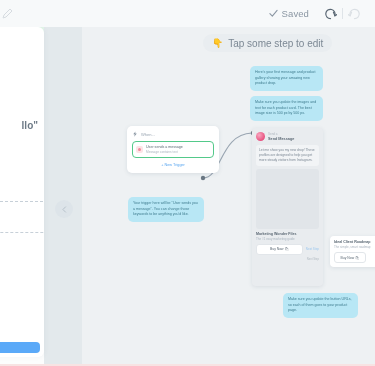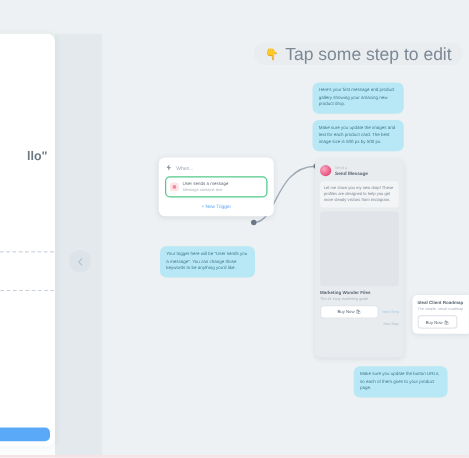--- a/index.html
+++ b/index.html
@@ -70,21 +70,21 @@
 
   
   .hint-pill {
     position: absolute; top: 34px; left: 203px;
     height: 18px; padding: 0 9px;
     background: #e9edf0; border-radius: 9px;
     display: flex; align-items: center; gap: 5px;
     z-index: 30;
   }
   .hint-emoji { font-size: 9px; line-height: 1; }
-  .hint-text { font-size: 14px; color: #7c8894; white-space: nowrap; }
+  .hint-text { font-size: 10px; color: #7c8894; white-space: nowrap; }
 
   
   .note {
     position: absolute;
     background: #b8e7f5;
     border-radius: 5px;
     padding: 4px 5px;
     font-size: 3.6px; line-height: 1.55;
     color: #3f7c8f;
     z-index: 20;
@@ -256,15 +256,43 @@
   <div class="note note-a">Here's your first message and product gallery showing your amazing new product drop.</div>
   <div class="note note-b">Make sure you update the images and text for each product card. The best image size is 500 px by 500 px.</div>
   <div class="note note-c">Your trigger here will be "User sends you a message". You can change those keywords to be anything you'd like.</div>
   <div class="note note-d">Make sure you update the button URLs, so each of them goes to your product page.</div>
 
   <div class="hint-pill">
     <span class="hint-emoji">👇</span>
     <span class="hint-text">Tap some step to edit</span>
   </div>
 
+  <div class="toolbar">
+    <svg class="tb-pencil" viewBox="0 0 12 12">
+      <path d="M1 11l1-3 6-6 2 2-6 6z" fill="none" stroke="#9aa6b2" stroke-width="1"></path>
+    </svg>
+
+    <div class="saved-group">
+      <svg class="saved-check" viewBox="0 0 10 10">
+        <path d="M1 5.2 3.7 8 9 1.6" fill="none" stroke="#8b97a3" stroke-width="1.2" stroke-linecap="round" stroke-linejoin="round"></path>
+      </svg>
+      <span class="saved-text">Saved</span>
+    </div>
+
+    <div class="icon-btn">
+      <svg viewBox="0 0 14 14">
+        <path d="M11.5 9.5A5 5 0 1 0 7 12.5" fill="none" stroke="#5b6874" stroke-width="1.3" stroke-linecap="round"></path>
+        <path d="M10.2 5.6l1.6 3.9 2.1-1.4" fill="none" stroke="#5b6874" stroke-width="1.3" stroke-linecap="round" stroke-linejoin="round"></path>
+      </svg>
+    </div>
+
+    <div class="tb-divider"></div>
+
+    <div class="icon-btn disabled">
+      <svg viewBox="0 0 14 14">
+        <path d="M2.5 9.5A5 5 0 1 1 7 12.5" fill="none" stroke="#9aa6b2" stroke-width="1.3" stroke-linecap="round"></path>
+        <path d="M3.8 5.6l-1.6 3.9L.1 8.1" fill="none" stroke="#9aa6b2" stroke-width="1.3" stroke-linecap="round" stroke-linejoin="round"></path>
+      </svg>
+    </div>
+  </div>
 
   <div class="bottom-edge"></div>
 </div>
 
 </body></html>

